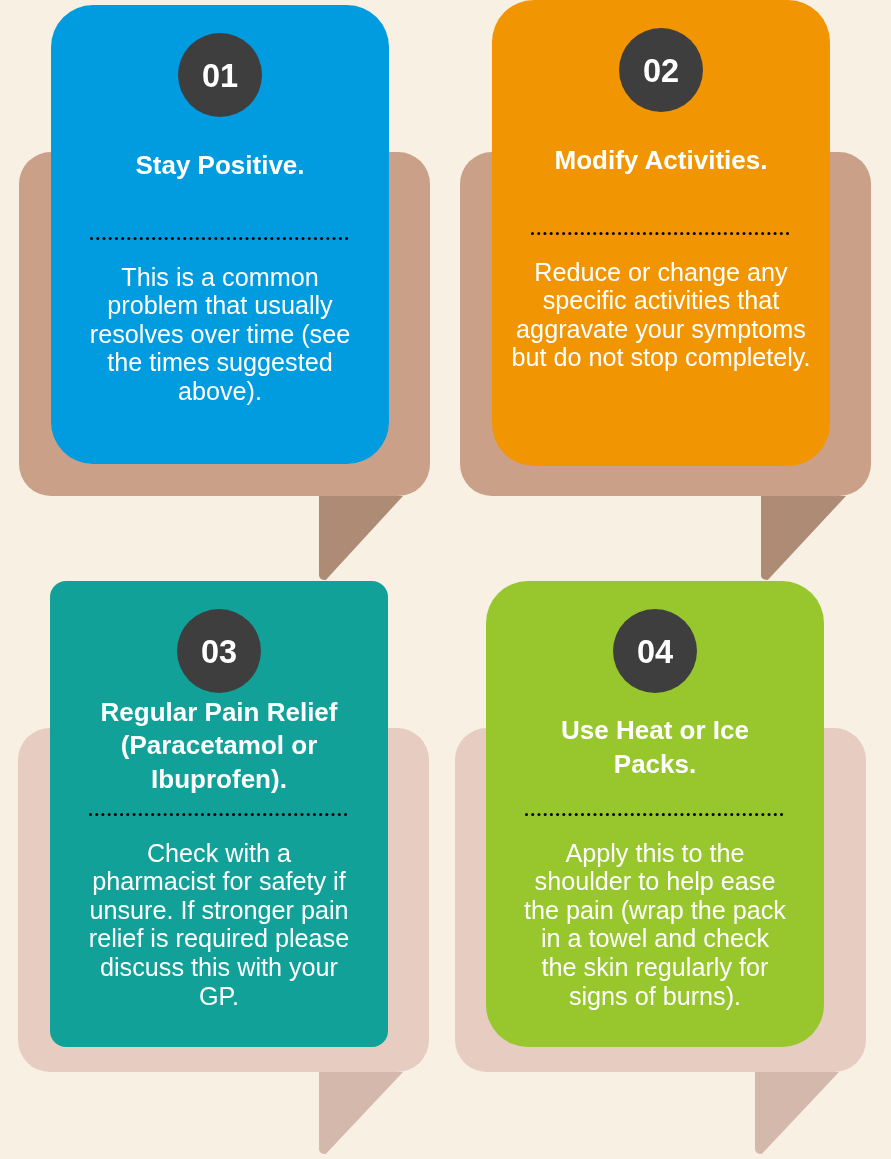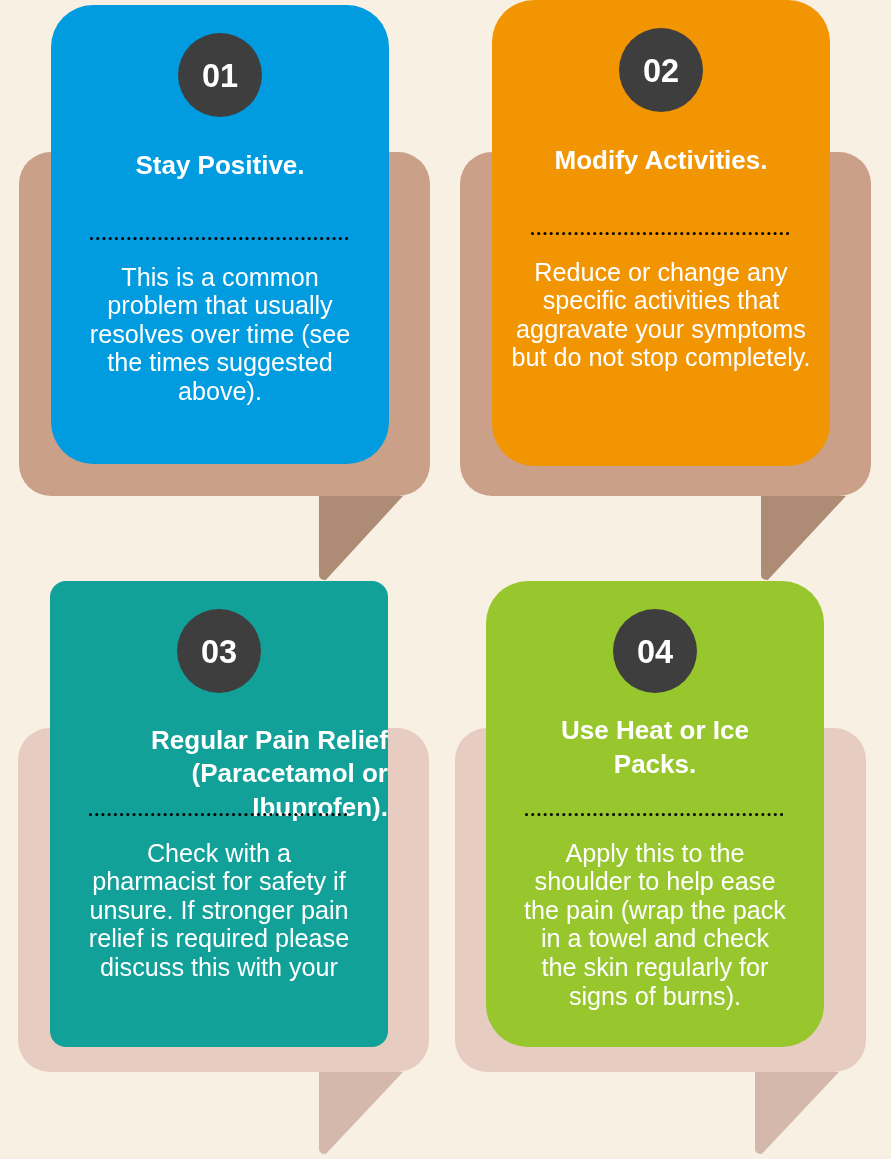--- a/index.html
+++ b/index.html
@@ -45,21 +45,21 @@
   #tail-4{left:754.7px; top:1072.3px; width:84px;   height:82px;}
 
   #card-1{left:51px;  top:5px;   height:459px;}
   #card-2{left:492px; top:0;   height:466px;}
   #card-3{left:50px;  top:581px; height:466px;border-radius:16px;}
   #card-4{left:486px; top:581px; height:466px;}
 
   
   #card-1 .title{top:144px;   line-height:33.5px;}
   #card-2 .title{top:144px;   line-height:33.5px;}
-  #card-3 .title{top:143px; line-height:33.4px;text-align:right;}
+  #card-3 .title{top:115px; line-height:33.4px;}
   #card-4 .title{top:131.8px; line-height:34.2px;}
 </style>
 </head>
 <body>
 
 <div class="stage">
 
   <div class="backing" id="backing-1" style="background: rgb(203, 160, 137);"></div>
   <div class="tail" id="tail-1">
       <svg width="84" height="84" viewBox="0 0 84 84">
@@ -258,20 +258,21 @@
           <circle cx="250.30" cy="1.5" r="1.5"></circle>
           <circle cx="256.52" cy="1.5" r="1.5"></circle>
         </svg>
       </div>
     <div class="body">
       <div>Check with a</div>
       <div>pharmacist for safety if</div>
       <div>unsure. If stronger pain</div>
       <div>relief is required please</div>
       <div>discuss this with your</div>
+      <div>GP.</div>
     </div>
   </div>
 
   <div class="backing" id="backing-4" style="background: rgb(230, 204, 193);"></div>
   <div class="tail" id="tail-4">
       <svg width="84" height="82" viewBox="0 0 84 82">
         <path d="M0 0 H84 L6.75 82 Q0 82 0 77.00 Z" fill="#D3B8AB"></path>
       </svg>
     </div>
 

